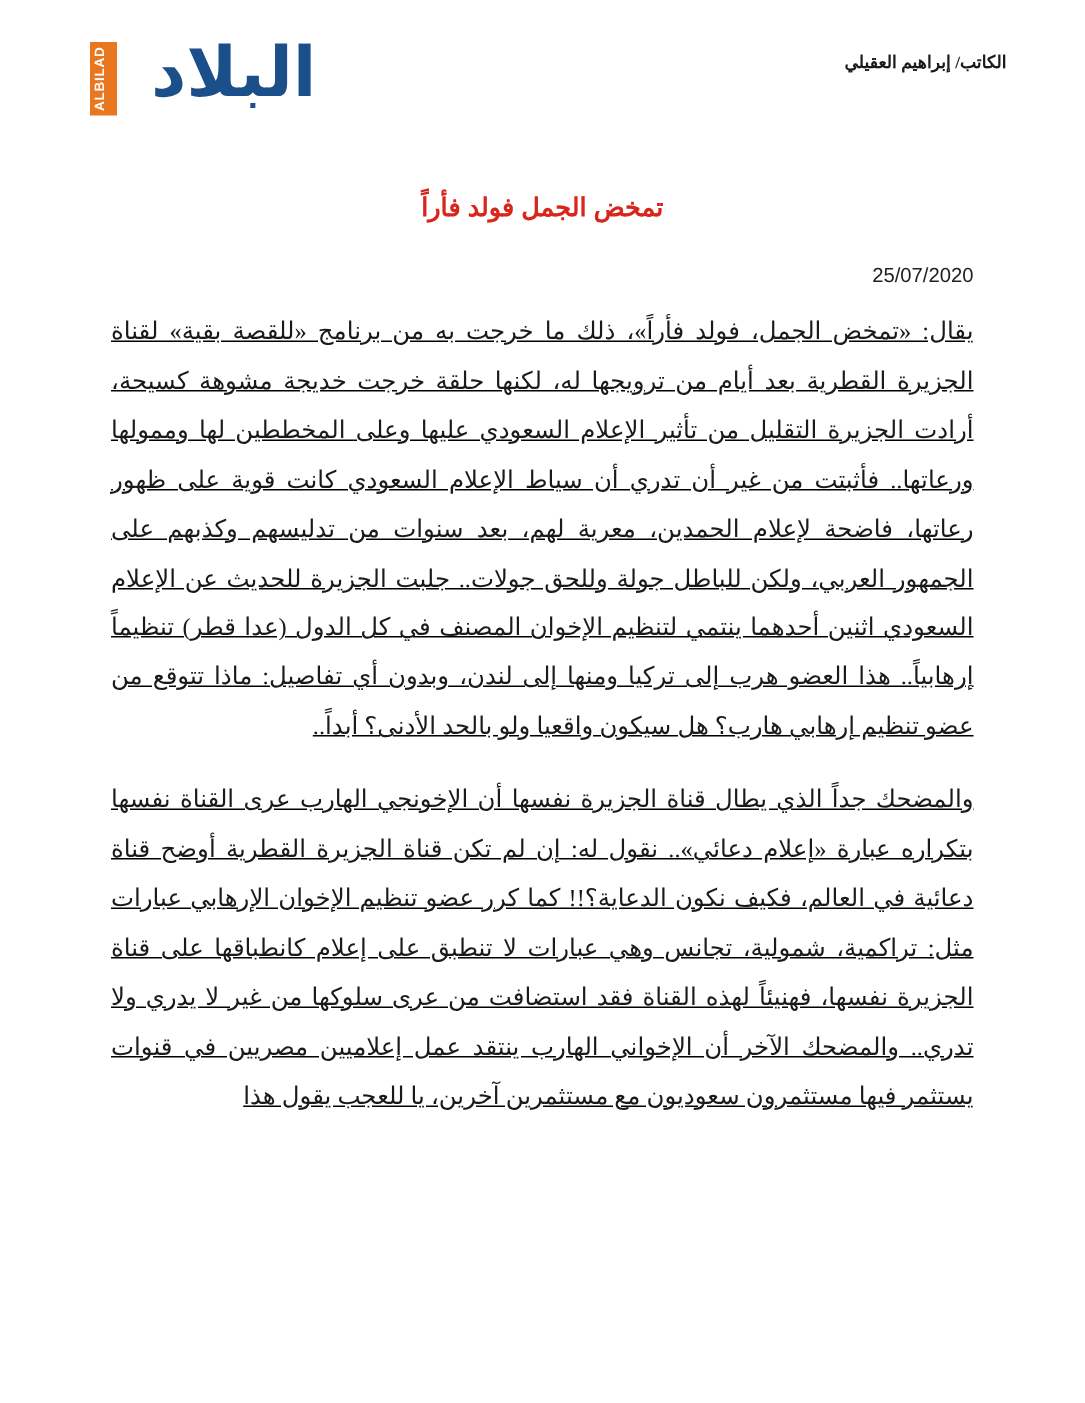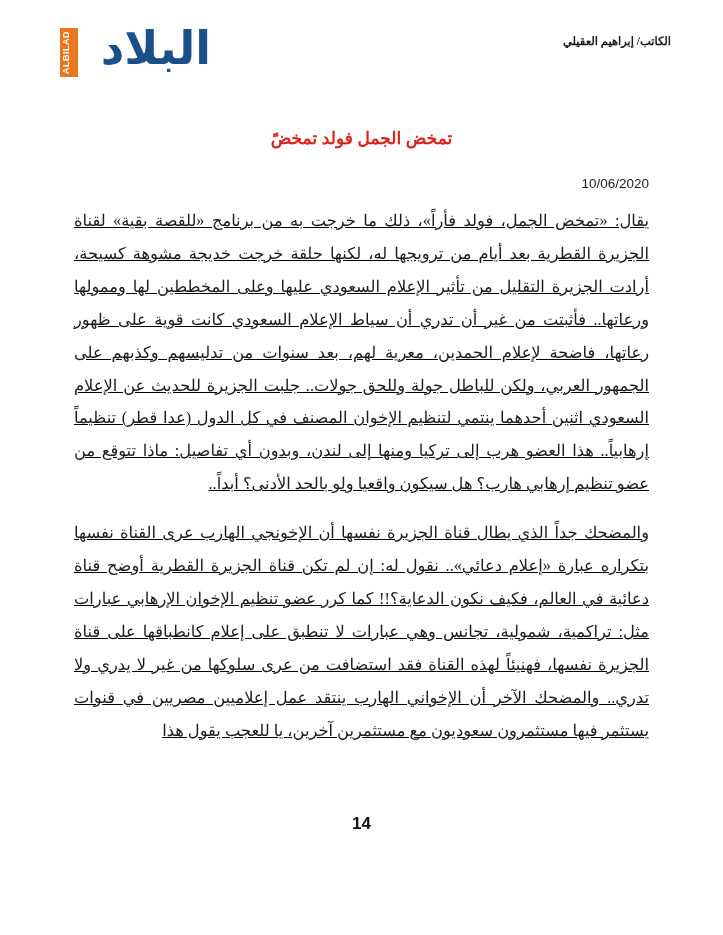--- a/index.html
+++ b/index.html
@@ -145,23 +145,22 @@
 <div class="page">
 
   <div class="header">
     <div class="logo">
       <span class="logo-arabic">البلاد</span>
       <span class="logo-latin">ALBILAD</span>
     </div>
     <div class="byline">الكاتب/ إبراهيم العقيلي</div>
   </div>
 
-  <div class="article-title">تمخض الجمل فولد تمخضً</div>
-  <div class="article-date">10/06/2020</div>
+  <div class="article-title">تمخض الجمل فولد فأراً</div>
+  <div class="article-date">25/07/2020</div>
 
   <div class="body-text">
     <p>يقال: «تمخض الجمل، فولد فأراً»، ذلك ما خرجت به من برنامج «للقصة بقية» لقناة الجزيرة القطرية بعد أيام من ترويجها له، لكنها حلقة خرجت خديجة مشوهة كسيحة، أرادت الجزيرة التقليل من تأثير الإعلام السعودي عليها وعلى المخططين لها وممولها ورعاتها.. فأثبتت من غير أن تدري أن سياط الإعلام السعودي كانت قوية على ظهور رعاتها، فاضحة لإعلام الحمدين، معرية لهم، بعد سنوات من تدليسهم وكذبهم على الجمهور العربي، ولكن للباطل جولة وللحق جولات.. جلبت الجزيرة للحديث عن الإعلام السعودي اثنين أحدهما ينتمي لتنظيم الإخوان المصنف في كل الدول (عدا قطر) تنظيماً إرهابياً.. هذا العضو هرب إلى تركيا ومنها إلى لندن، وبدون أي تفاصيل: ماذا تتوقع من عضو تنظيم إرهابي هارب؟ هل سيكون واقعيا ولو بالحد الأدنى؟ أبداً..</p>
     <p>والمضحك جداً الذي يطال قناة الجزيرة نفسها أن الإخونجي الهارب عرى القناة نفسها بتكراره عبارة «إعلام دعائي».. نقول له: إن لم تكن قناة الجزيرة القطرية أوضح قناة دعائية في العالم، فكيف نكون الدعاية؟!! كما كرر عضو تنظيم الإخوان الإرهابي عبارات مثل: تراكمية، شمولية، تجانس وهي عبارات لا تنطبق على إعلام كانطباقها على قناة الجزيرة نفسها، فهنيئاً لهذه القناة فقد استضافت من عرى سلوكها من غير لا يدري ولا تدري.. والمضحك الآخر أن الإخواني الهارب ينتقد عمل إعلاميين مصريين في قنوات يستثمر فيها مستثمرون سعوديون مع مستثمرين آخرين، يا للعجب يقول هذا</p>
   </div>
 
-  <div class="page-number">14</div>
 
 </div>
 
 </body></html>

